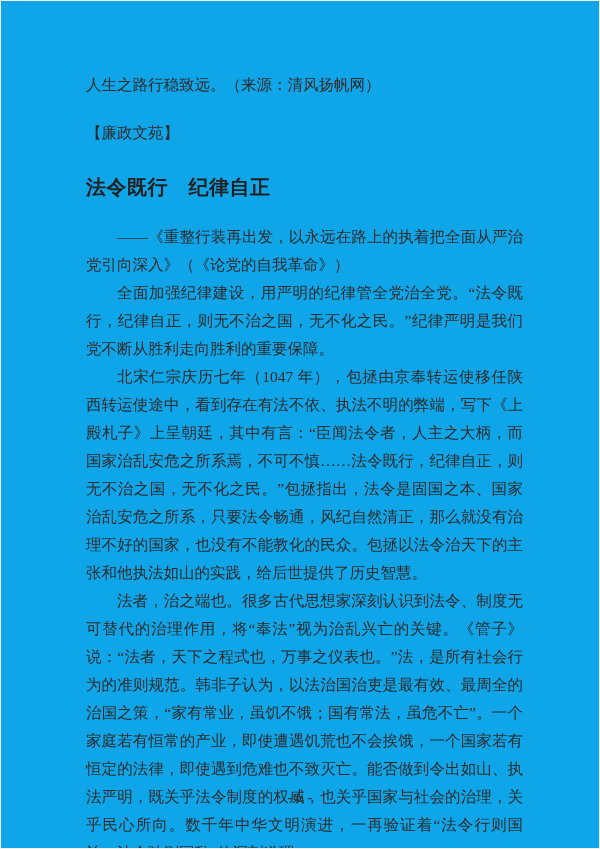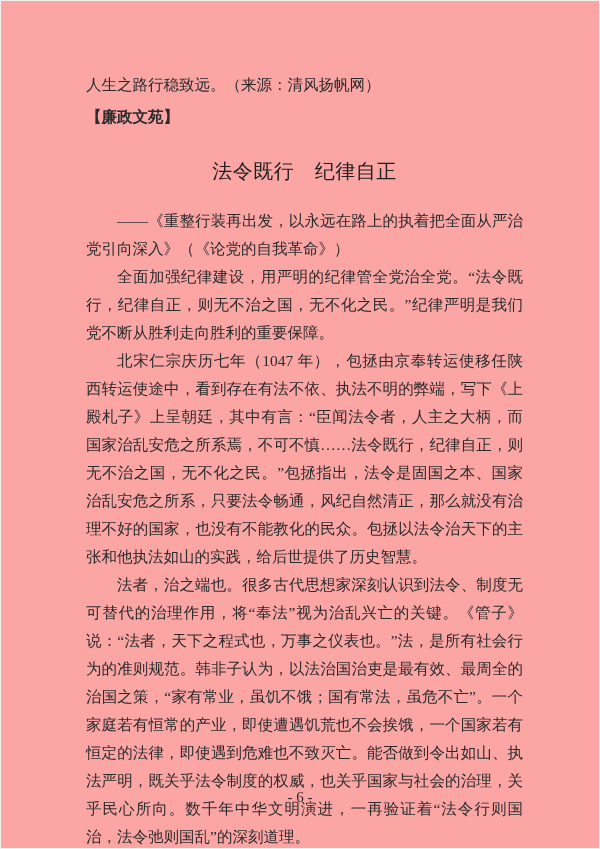--- a/index.html
+++ b/index.html
@@ -5,47 +5,46 @@
   html, body {
     margin: 0;
     padding: 0;
     background: #e8e8e8;
   }
   .page {
     position: relative;
     width: 600px;
     height: 849px;
     margin: 0 auto;
-    background: #fca5a5;
+    background: #0ea5e9;
     box-sizing: border-box;
     border: 1px solid #f0f0f0;
     font-family: "Liberation Serif", "DejaVu Serif", serif;
     color: #2b2b2b;
     overflow: hidden;
   }
   .content {
     padding: 70px 76px 0 85px;
   }
   .intro-line {
     font-size: 15.5px;
     line-height: 28px;
     text-align: justify;
   }
   .section-label {
     font-size: 15.5px;
     line-height: 28px;
-    margin-top: 4px;
-    font-weight: bold;
+    margin-top: 20px;
+    font-weight: normal;
   }
   .article-title {
     font-family: "Liberation Sans", "DejaVu Sans", sans-serif;
-    font-weight: normal;
+    font-weight: bold;
     font-size: 20px;
     line-height: 28px;
-    text-align: center;
     margin-top: 26px;
     letter-spacing: 0.5px;
     color: #1f1f1f;
   }
   .article-body {
     margin-top: 22px;
   }
   .article-body p {
     margin: 0;
     font-size: 15.5px;

